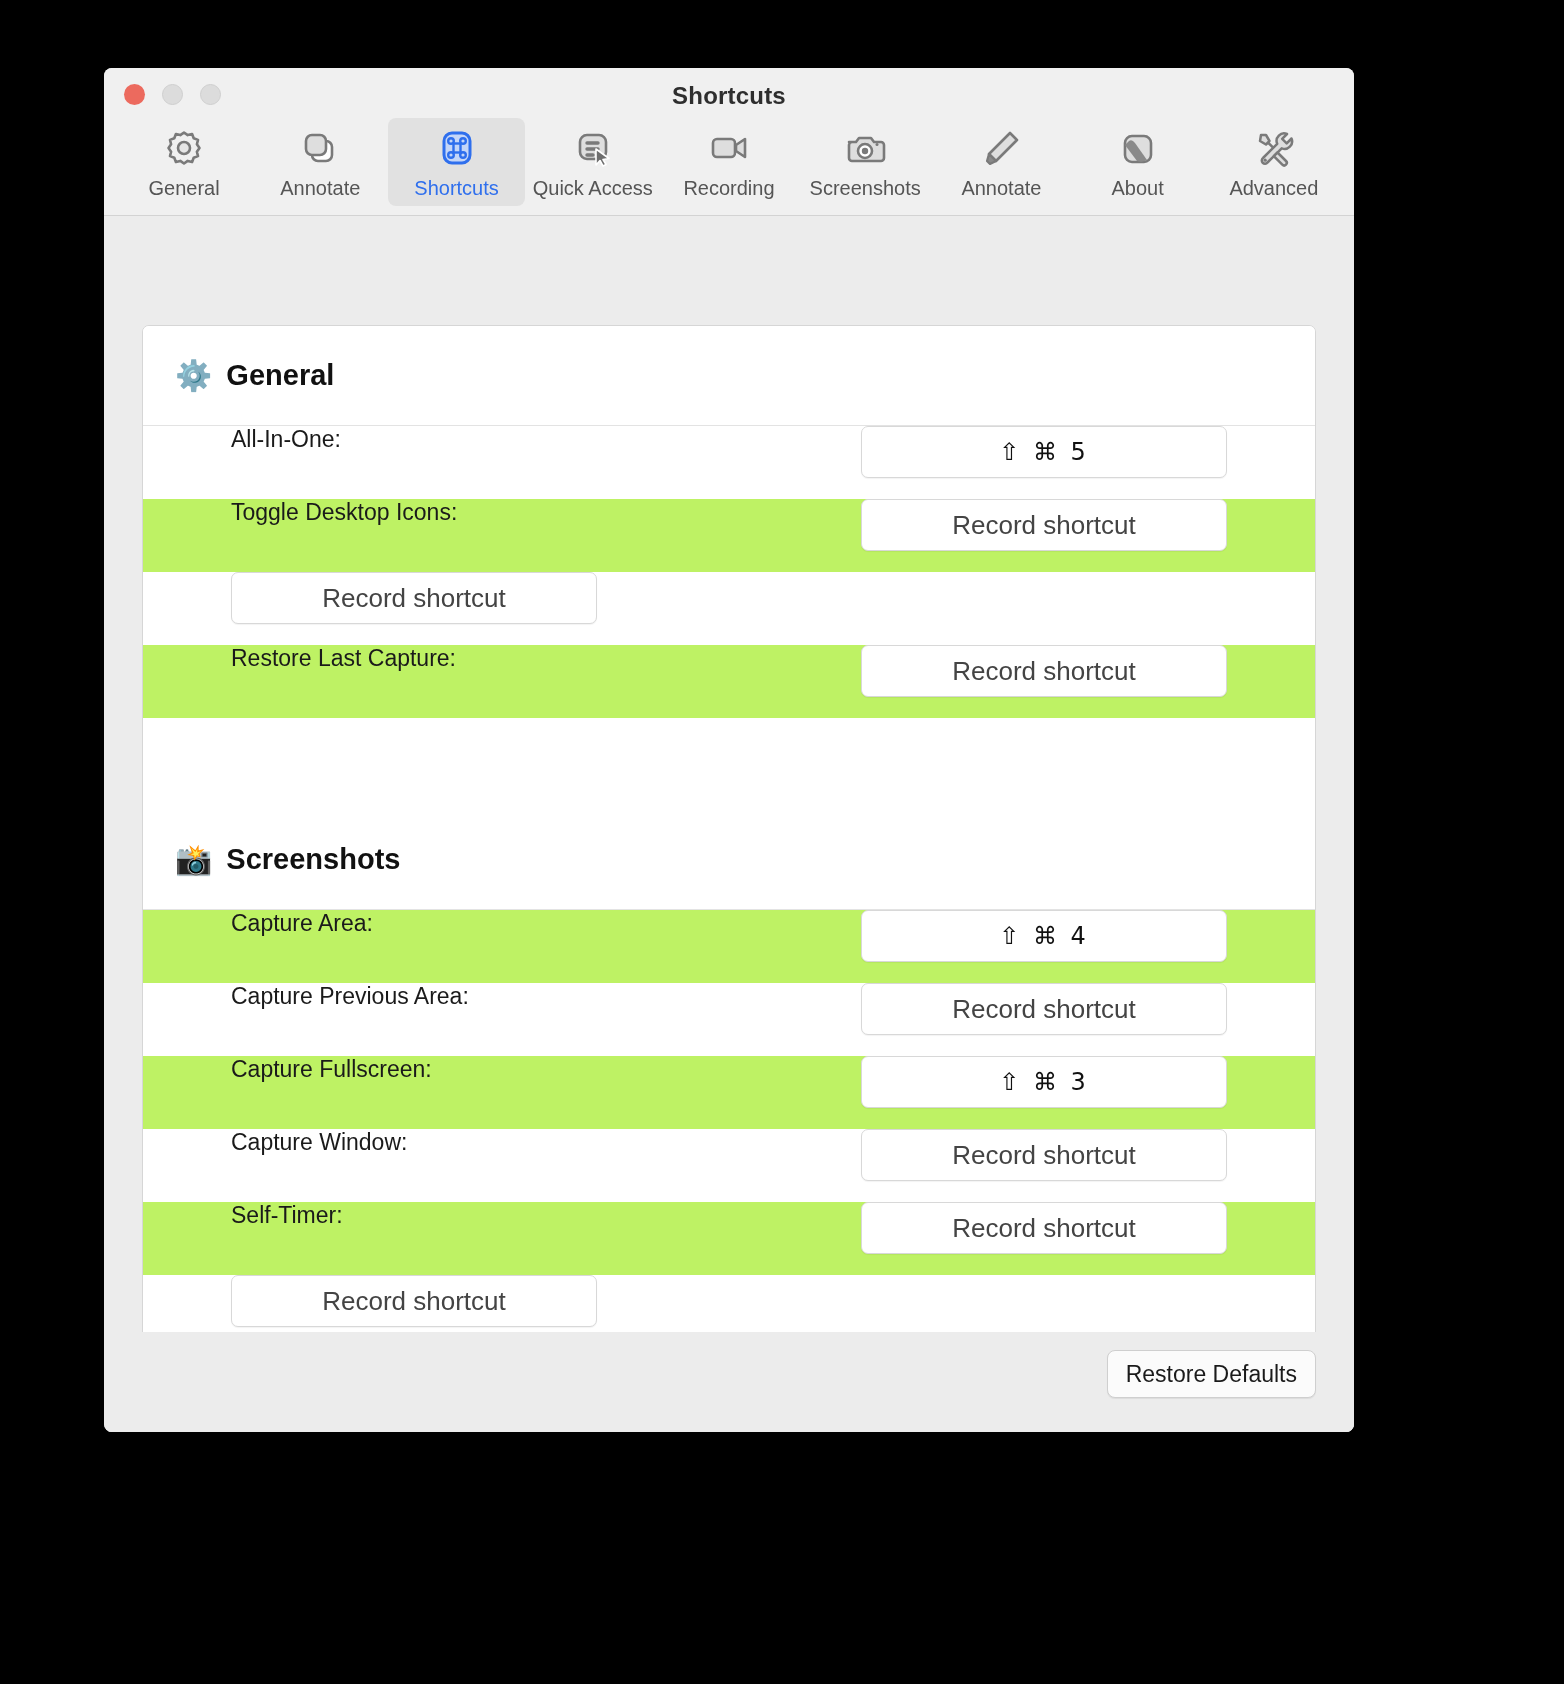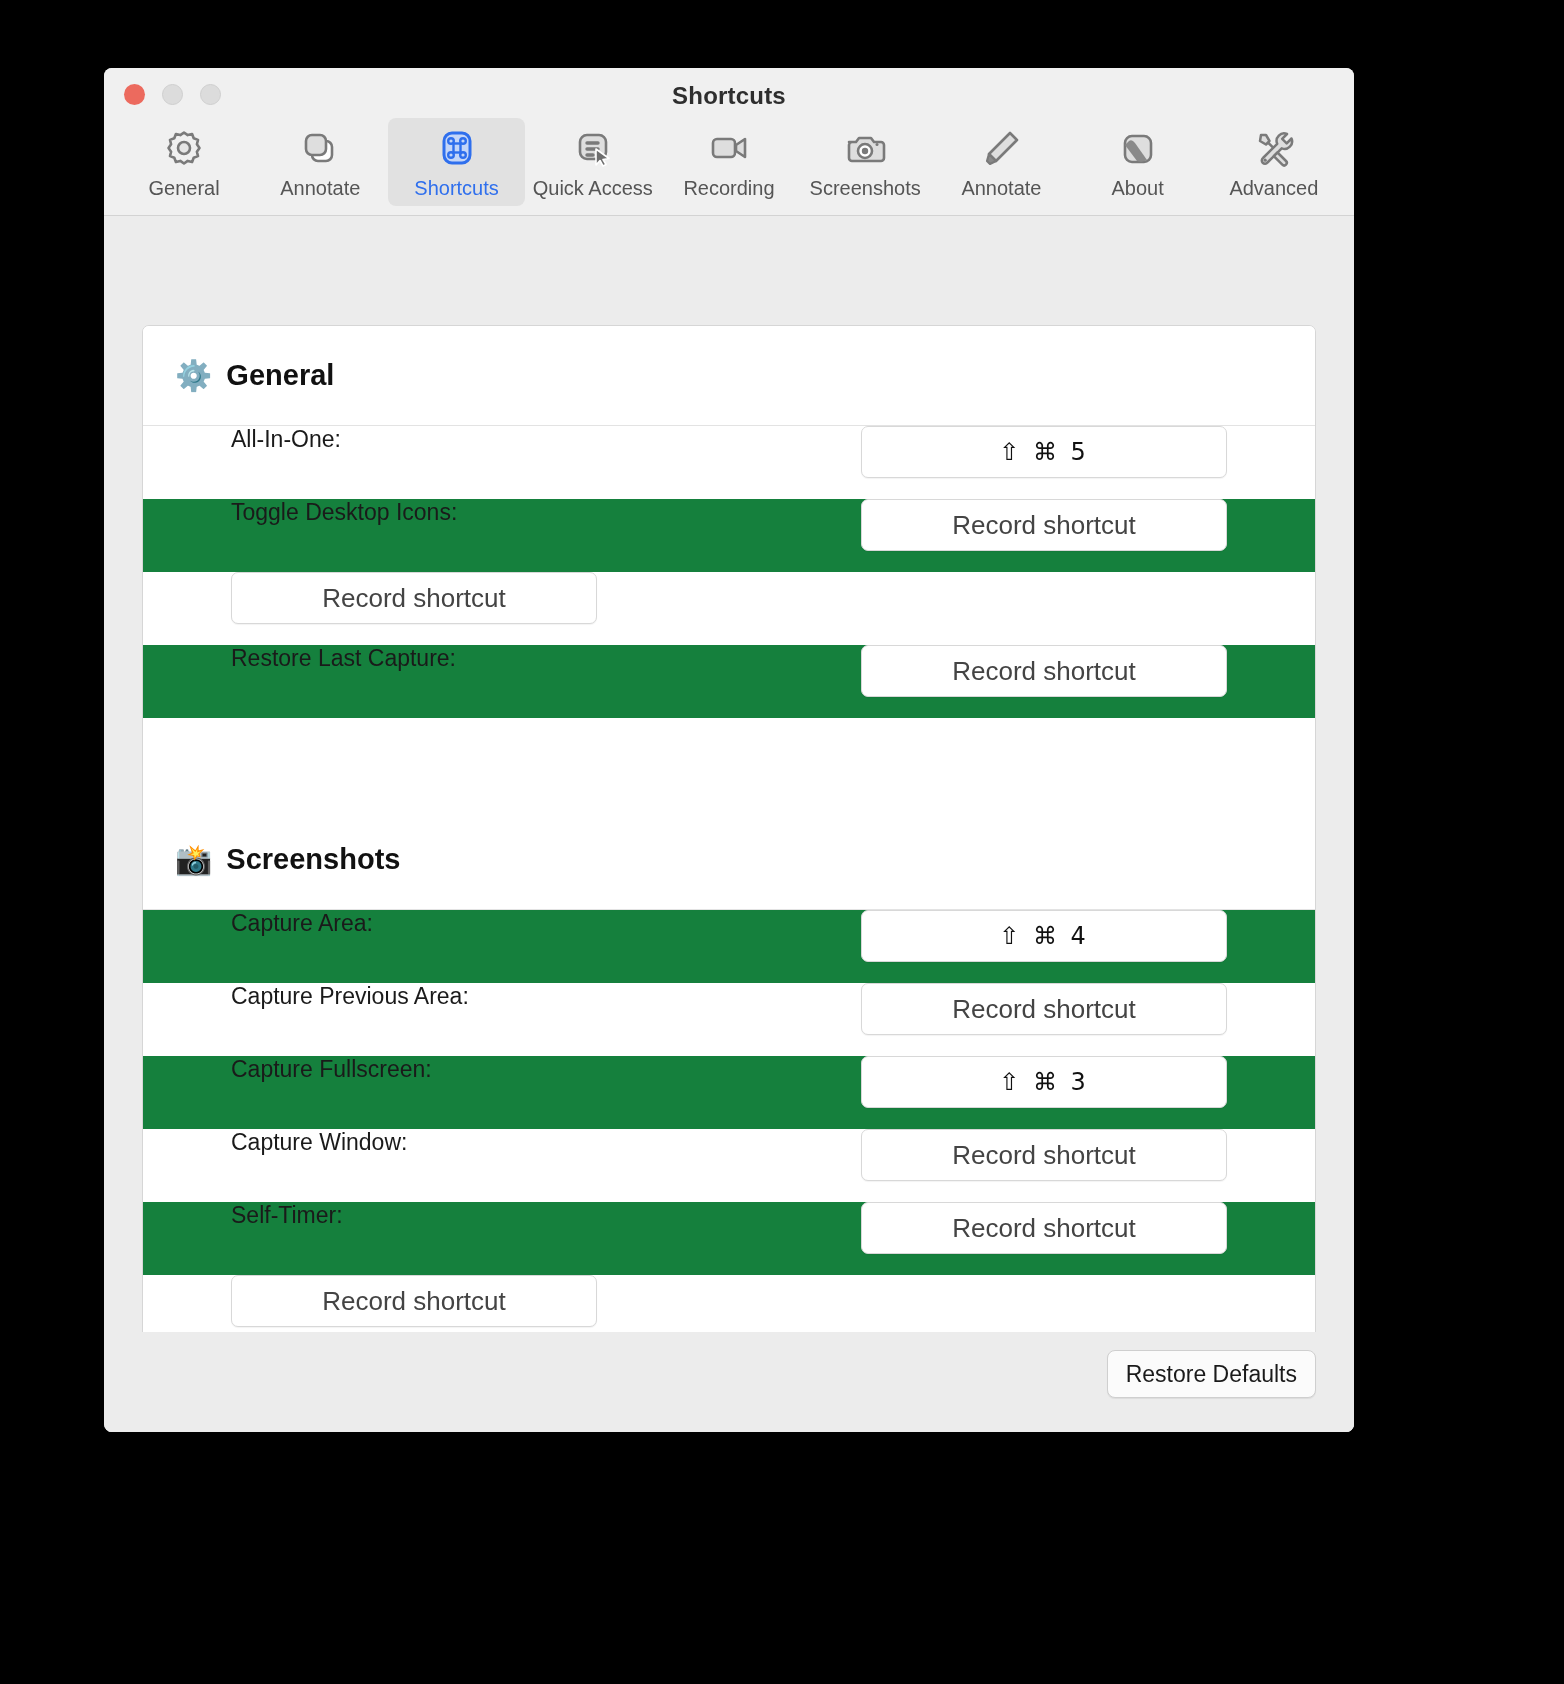--- a/index.html
+++ b/index.html
@@ -99,21 +99,21 @@
     font-size: 29px; font-weight: 700; color: #111;
   }
   .spacer-row { height: 92px; background: #fff; }
 
   .row {
     display: flex; 
     height: 73px;
     padding: 0 88px 0 88px;
     background: #ffffff;
   }
-  .row.alt { background: #15803d; }
+  .row.alt { background: #bef264; }
   .row .rlabel {
     flex: 1 1 auto;
     font-size: 23px; color: #1a1a1a;
     white-space: nowrap;
   }
   .shortcut-btn {
     width: 366px; height: 52px;
     background: #ffffff;
     border: 1px solid #d8d8d8;
     border-radius: 7px;

